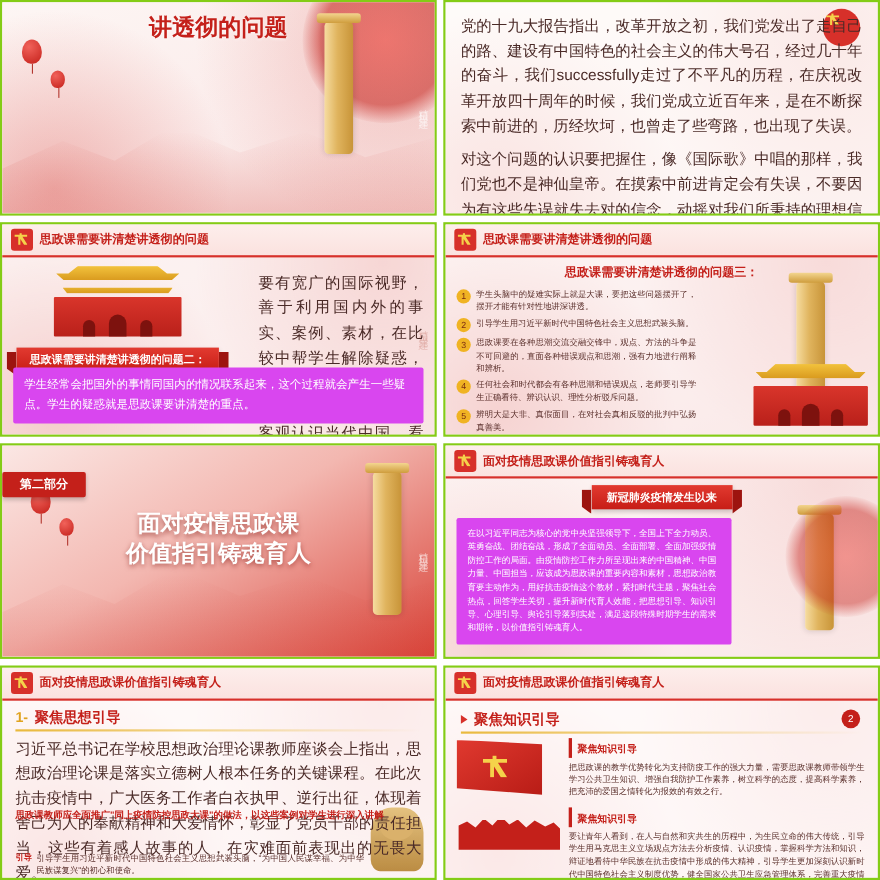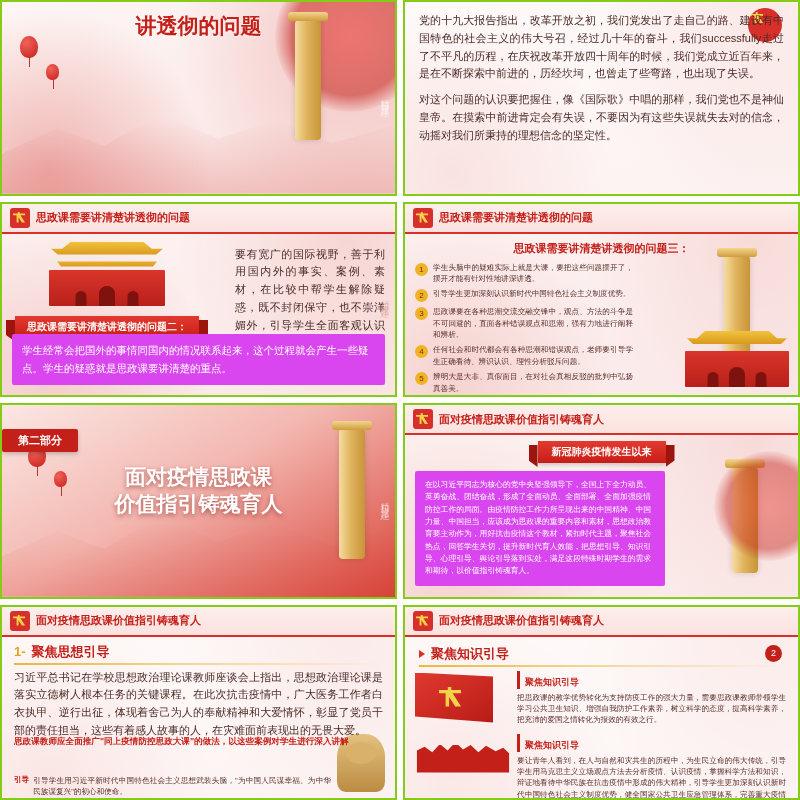--- a/index.html
+++ b/index.html
@@ -96,21 +96,21 @@
     background:#9d140f;
   }
   .ribbon:before{left:-9px;clip-path:polygon(0 0,100% 0,100% 100%,0 70%);}
   .ribbon:after{right:-9px;clip-path:polygon(0 0,100% 0,100% 70%,0 100%);}
   .redbox{
     background:#d946ef;color:#fff;
     font-size:10.5px;line-height:1.65;
     padding:8px 10px;border-radius:2px;
   }
   .bodytext{
-    font-size:11px;line-height:1.62;color:#4a2a27;
+    font-size:14px;line-height:1.62;color:#4a2a27;
     text-align:justify;
   }
   ol.numlist{margin:0;padding:0;list-style:none;}
   ol.numlist li{
     display:flex;gap:5px;align-items:flex-start;
     margin-bottom:4px;
   }
   .num{
     flex:0 0 auto;width:13px;height:13px;border-radius:50%;
     background:#d7302a;color:#fff;font-size:8px;
@@ -272,21 +272,21 @@
           <div class="arch s2"></div>
       </div>
     </div>
     <ol class="numlist" style="position:absolute;left:10px;top:58px;width:218px;z-index:6;">
       <li>
           <span class="num alt">1</span>
           <span class="li-txt">学生头脑中的疑难实际上就是大课，要把这些问题摆开了，摆开才能有针对性地讲深讲透。</span>
         </li>
       <li>
           <span class="num alt">2</span>
-          <span class="li-txt">引导学生更加深刻认识新时代中国特色社会主义制度优势。</span>
+          <span class="li-txt">引导学生用习近平新时代中国特色社会主义思想武装头脑。</span>
         </li>
       <li>
           <span class="num alt">3</span>
           <span class="li-txt">思政课要在各种思潮交流交融交锋中，观点、方法的斗争是不可回避的，直面各种错误观点和思潮，强有力地进行阐释和辨析。</span>
         </li>
       <li>
           <span class="num alt">4</span>
           <span class="li-txt">任何社会和时代都会有各种思潮和错误观点，老师要引导学生正确看待、辨识认识、理性分析驳斥问题。</span>
         </li>
       <li>

